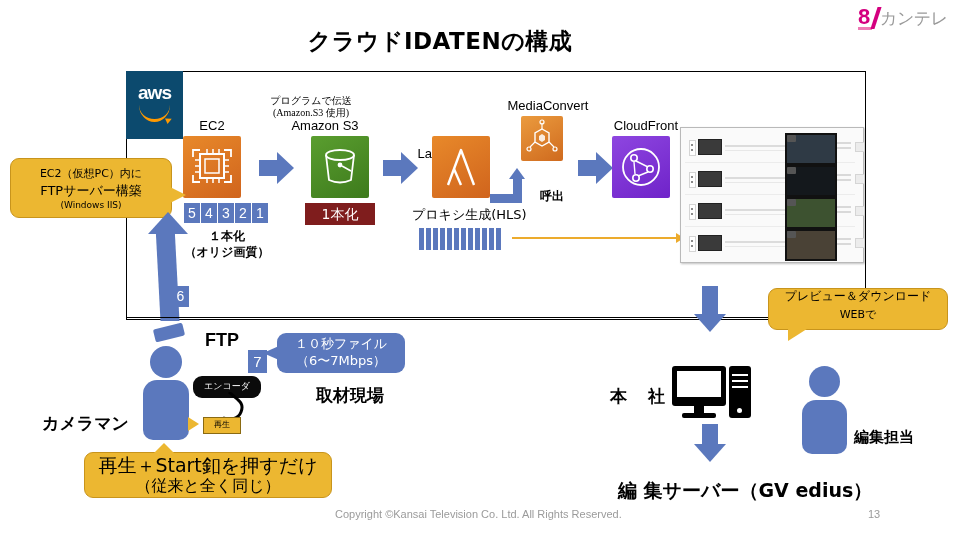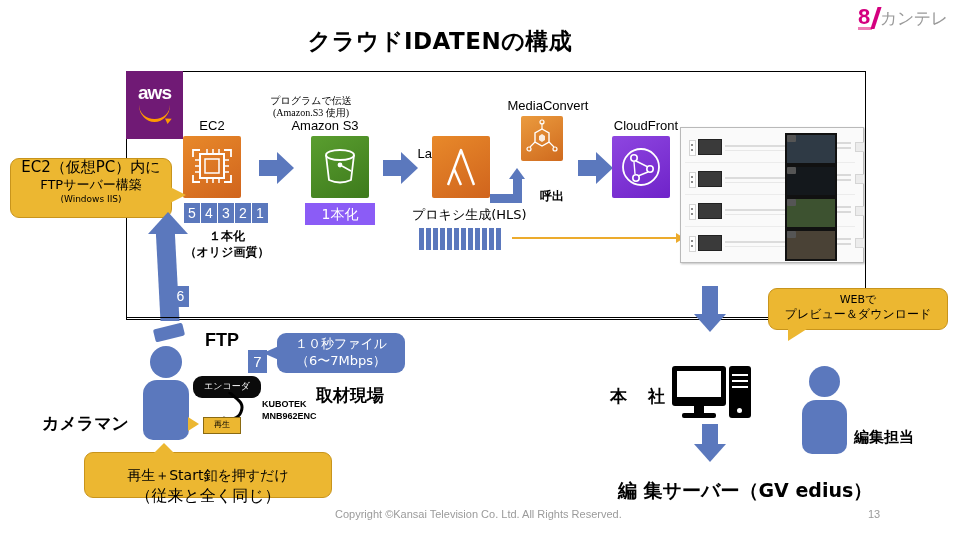--- a/index.html
+++ b/index.html
@@ -23,21 +23,21 @@
   }
   .logo-ul{position:absolute;left:0;top:21px;width:14px;height:3px;background:#ef7ab5;}
   .logo-slash{position:absolute;left:16px;top:1px;width:4px;height:22px;background:#d4007f;transform:skewX(-18deg);}
   .logo-kana{
     position:absolute;left:22px;top:2px;font-size:17px;color:#9a9a9a;
     letter-spacing:-.5px;line-height:20px;
   }
 
   
   .aws-frame{left:126px;top:71px;width:738px;height:247px;border:1.6px solid #000;background:#fff;}
-  .aws-logo{left:126px;top:71px;width:57px;height:68px;background:#701a75;}
+  .aws-logo{left:126px;top:71px;width:57px;height:68px;background:#0c4a6e;}
   .aws-logo .txt{
     position:absolute;left:0;top:11px;width:57px;text-align:center;
     color:#fff;font-size:19px;font-weight:bold;letter-spacing:-1px;
   }
   .aws-logo .smile{
     position:absolute;left:13px;top:34px;width:31px;height:14px;
     border-bottom:3px solid #ff9900;border-radius:0 0 50% 50%/0 0 100% 100%;
   }
   .aws-logo .smile:after{
     content:"";position:absolute;right:-2px;bottom:-4px;
@@ -74,21 +74,21 @@
   .uparrow{position:absolute;width:40px;height:0;}
   .uparrow .shaft{position:absolute;left:10px;top:14px;width:19px;height:95px;background:#5b78bd;transform:skewX(3deg);}
   .uparrow .head{
     position:absolute;left:0;top:0;width:0;height:0;
     border-left:20px solid transparent;border-right:20px solid transparent;
     border-bottom:22px solid #5b78bd;
   }
 
   
   .blue-box{
-    background:#8b5cf6;color:#fff;font-size:14px;text-align:center;
+    background:#7f1d1d;color:#fff;font-size:14px;text-align:center;
     line-height:22px;height:22px;
   }
   .seg{
     position:absolute;width:16px;height:20px;background:#5b78bd;color:#fff;
     font-size:14px;text-align:center;line-height:20px;border:1px solid #fff;
   }
   .numbox{
     position:absolute;width:17px;height:21px;background:#5b78bd;color:#fff;
     font-size:14px;text-align:center;line-height:21px;
   }
@@ -328,21 +328,21 @@
       <span class="line2"></span>
       <span class="bigthumb" style="background:#4a4236;"></span>
       <span class="play"></span>
       <span class="meta"></span>
       <span class="meta2"></span>
       <span class="btn"></span>
     </div>
   </div>
 
   <div class="callout-y jp" style="left:10px;top:158px;width:160px;height:58px;">
-    <div style="font-size:15px;line-height:17px;margin-top:0;">EC2（仮想PC）内に</div>
+    <div style="font-size:11px;line-height:17px;margin-top:6px;">EC2（仮想PC）内に</div>
     <div style="font-size:13px;line-height:17px;">FTPサーバー構築</div>
     <div style="font-size:9px;line-height:12px;">(Windows IIS)</div>
   </div>
   <div class="tail" style="left:168px;top:186px;border-top:9px solid transparent;border-bottom:9px solid transparent;border-left:18px solid #ecb731;"></div>
 
   <div class="uparrow" style="left:148px;top:212px;">
     <span class="head"></span>
       <span class="shaft"></span>
   </div>
   <div class="numbox" style="left:172px;top:286px;">6</div>
@@ -361,44 +361,40 @@
   <div class="abs black-label jp" style="left:316px;top:384px;font-size:17px;">取材現場</div>
 
   <div class="abs person" style="left:140px;top:340px;width:56px;height:100px;">
     <span class="abs" style="left:14px;top:-14px;width:30px;height:13px;background:#5b78bd;transform:rotate(-14deg);border-radius:2px;"></span>
     <span class="head" style="left:10px;top:6px;width:32px;height:32px;"></span>
     <span class="body" style="left:3px;top:40px;width:46px;height:60px;"></span>
   </div>
   <div class="abs black-label jp" style="left:42px;top:412px;font-size:17px;">カメラマン</div>
 
   <div class="enc-box jp" style="left:193px;top:376px;width:68px;height:22px;">エンコーダ</div>
-  <div class="abs" style="left:262px;top:398px;width:70px;height:32px;font-size:9px;font-weight:bold;line-height:12px;">
-    <div>KUBOTEK</div>
-    <div>MNB962ENC</div>
-  </div>
   <svg class="abs" style="left:205px;top:392px;width:52px;height:36px;" viewBox="0 0 52 36">
     <path d="M24 0 C32 8, 40 10, 36 20 C33 28, 24 28, 18 26" fill="none" stroke="#000" stroke-width="3"></path>
   </svg>
   <div class="play-box jp" style="left:203px;top:417px;width:36px;height:15px;">再生</div>
   <div class="play-tri" style="left:188px;top:417px;"></div>
 
   <div class="callout-y jp" style="left:84px;top:452px;width:246px;height:44px;">
-    <div style="font-size:14px;line-height:21px;margin-top:12px;">再生＋Start釦を押すだけ</div>
+    <div style="font-size:19px;line-height:21px;margin-top:2px;">再生＋Start釦を押すだけ</div>
     <div style="font-size:16px;line-height:20px;">（従来と全く同じ）</div>
   </div>
   <div class="tail" style="left:152px;top:443px;border-left:12px solid transparent;border-right:12px solid transparent;border-bottom:12px solid #ecb731;"></div>
 
   <div class="darrow" style="left:694px;top:286px;height:48px;">
     <span class="shaft" style="height:30px;"></span>
     <span class="head" style="top:28px;"></span>
   </div>
 
   <div class="callout-y jp" style="left:768px;top:288px;width:178px;height:40px;">
+    <div style="font-size:12px;line-height:15px;">プレビュー＆ダウンロード</div>
     <div style="font-size:11px;line-height:15px;margin-top:3px;">WEBで</div>
-    <div style="font-size:12px;line-height:15px;">プレビュー＆ダウンロード</div>
   </div>
   <div class="tail" style="left:788px;top:327px;border-left:0 solid transparent;border-right:22px solid transparent;border-top:14px solid #ecb731;"></div>
 
   <div class="abs black-label jp" style="left:610px;top:385px;font-size:17px;letter-spacing:2px;">本　社</div>
   <div class="monitor" style="left:672px;top:366px;width:56px;height:54px;">
     <span class="scr"></span>
       <span class="neck"></span>
       <span class="base"></span>
   </div>
   <div class="tower" style="left:729px;top:366px;">

